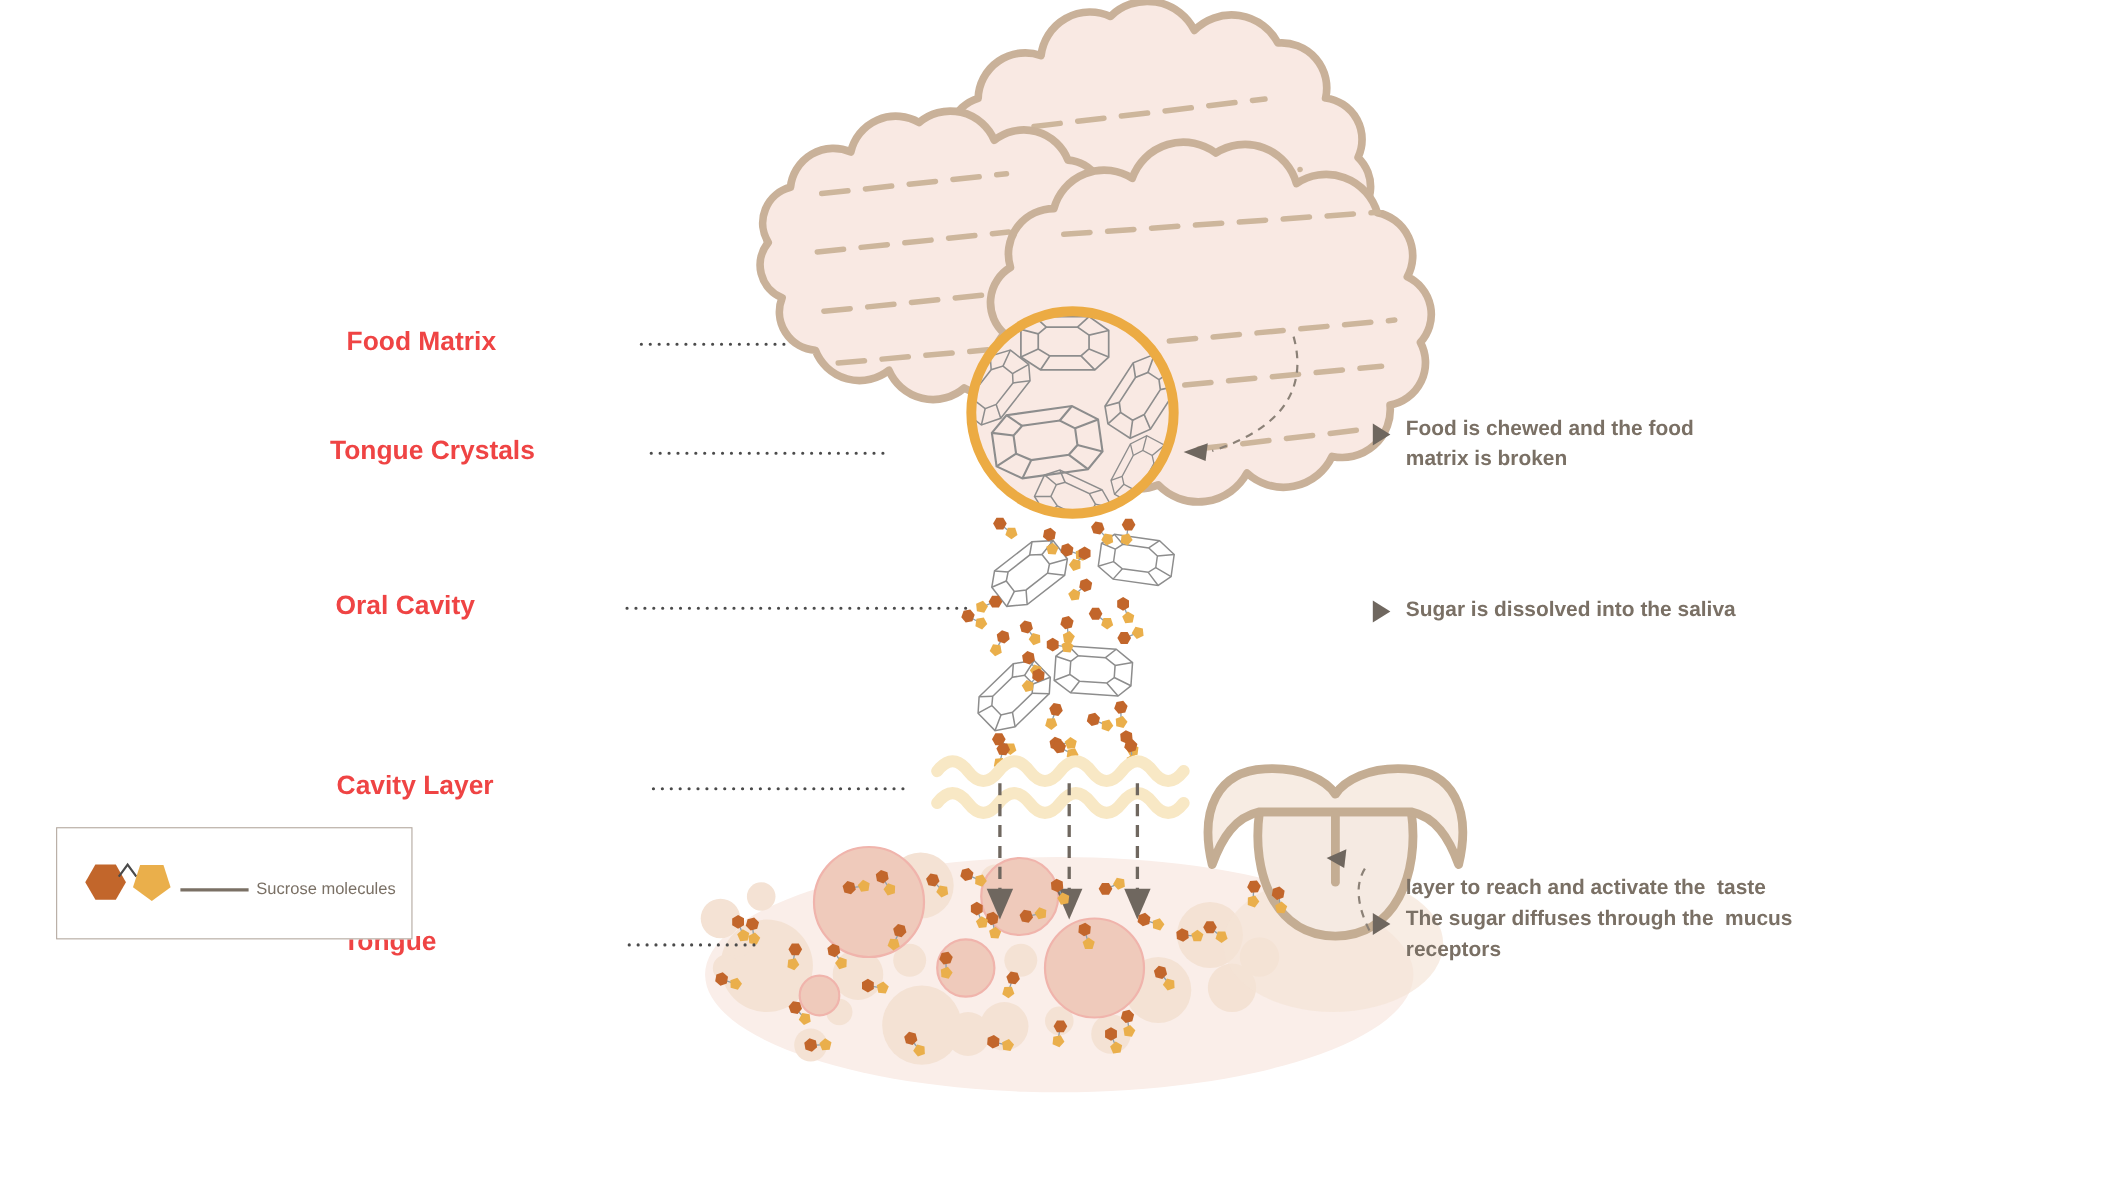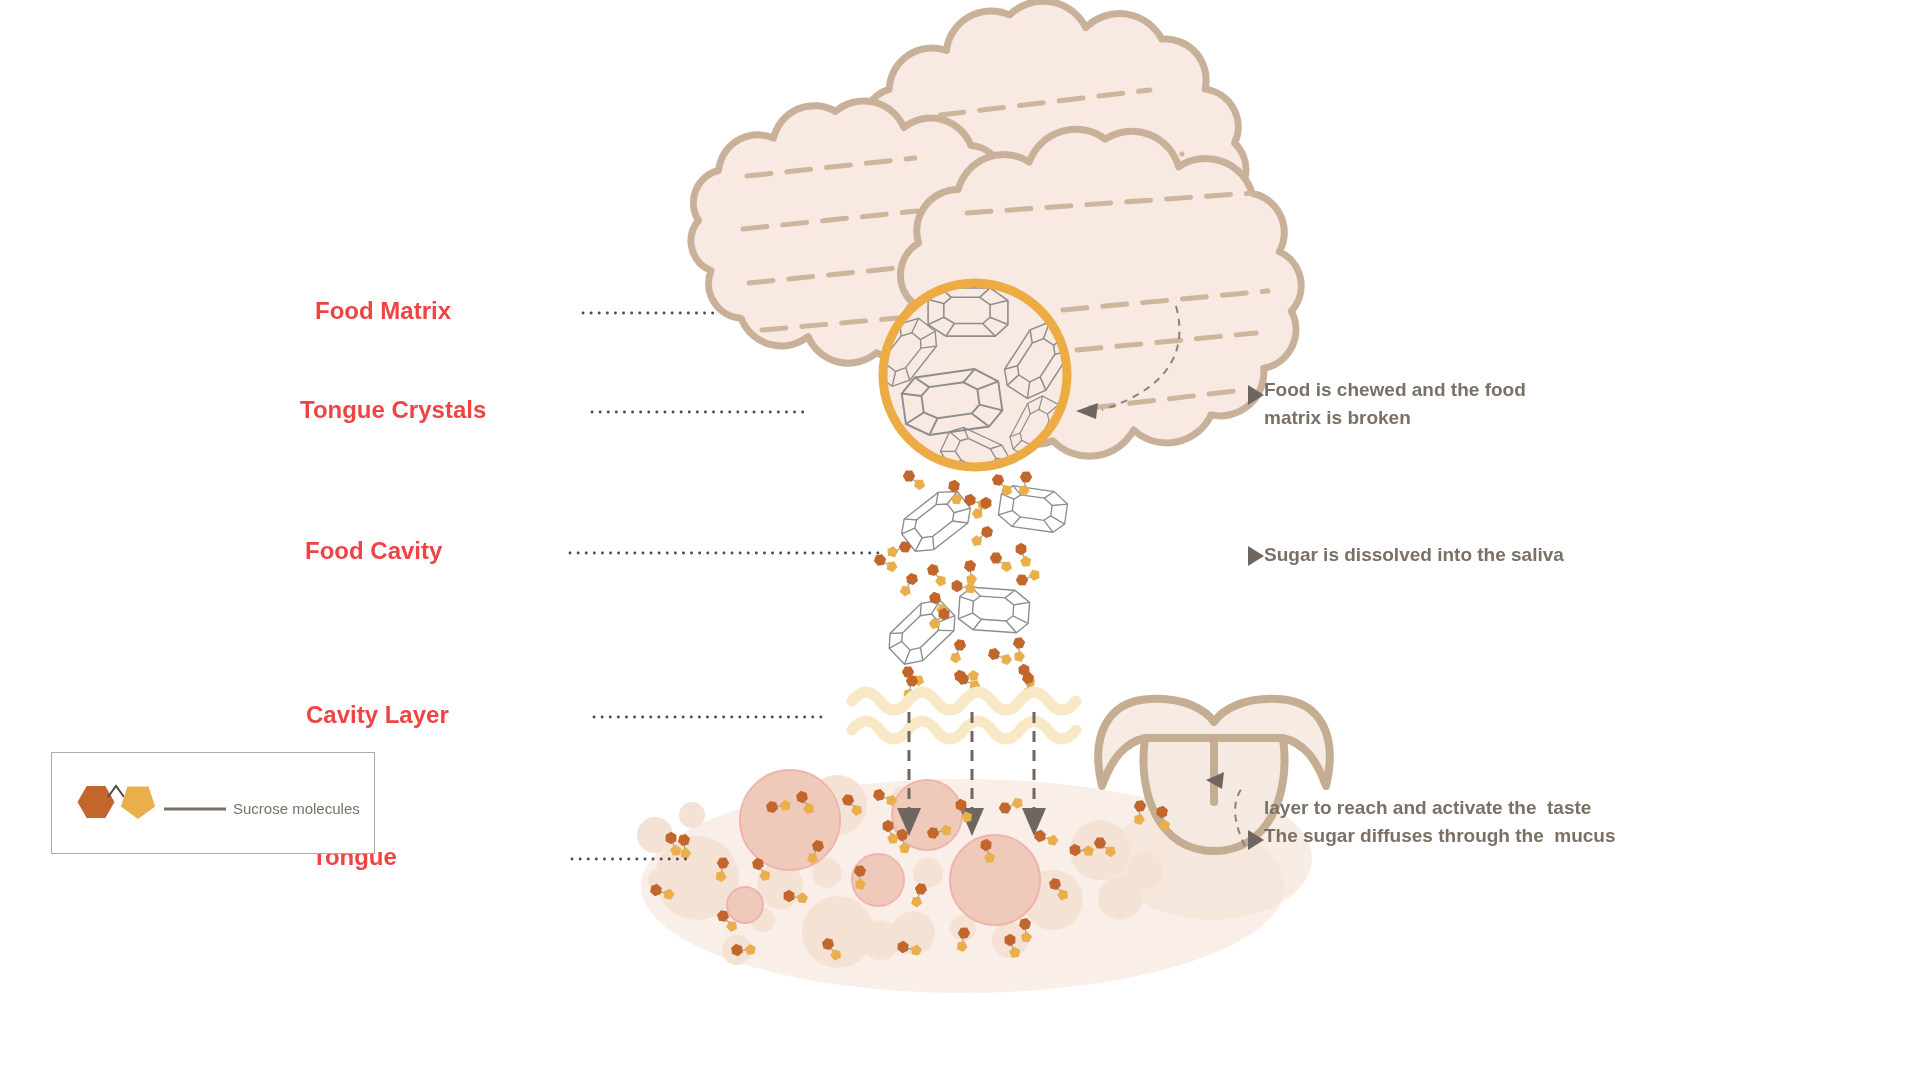--- a/index.html
+++ b/index.html
@@ -2,39 +2,39 @@
 <html><head>
 <meta charset="utf-8">
 <style>
   html,body{margin:0;padding:0;background:#fff;}
   #stage{position:relative;width:1920px;height:1082px;overflow:hidden;background:#fff;
          font-family:"Liberation Sans",sans-serif;color:#7a7065;}
   #page-title{position:absolute;left:72px;top:128px;font-size:54px;font-weight:bold;
               letter-spacing:-1.5px;color:#7a7065;}
   .label{position:absolute;font-size:24px;font-weight:bold;color:#ef4444;text-align:left;white-space:pre;}
   #scene{position:absolute;left:560px;top:0;width:820px;height:1020px;}
-  .annot{position:absolute;left:1248px;display:flex;font-size:19px;font-weight:bold;
+  .annot{position:absolute;left:1248px;display:flex;gap:14px;font-size:19px;font-weight:bold;
          color:#7a7065;line-height:28px;}
   .annot .alines div{white-space:pre;}
   .tri{width:0;height:0;border-left:16px solid #6f675f;border-top:10px solid transparent;
        border-bottom:10px solid transparent;flex:0 0 auto;}
   #legend{position:absolute;left:51px;top:752px;width:322px;height:100px;
           border:1.5px solid #b3a89f;background:#fff;}
   #legend svg{position:absolute;left:0;top:0;}
   #legend .legend-label{position:absolute;left:181px;top:47px;font-size:15px;font-weight:normal;color:#7a7065;white-space:pre;}
 </style>
 </head>
 <body>
 
 <div id="stage">
 
 
   <div class="label" style="left:315px;width:250px;top:297px">Food Matrix</div>
   <div class="label" style="left:300px;width:262px;top:396px">Tongue Crystals</div>
-  <div class="label" style="left:305px;width:250px;top:537px">Food Cavity</div>
+  <div class="label" style="left:305px;width:250px;top:537px">Oral Cavity</div>
   <div class="label" style="left:306px;width:250px;top:701px">Cavity Layer</div>
   <div class="label" style="left:312px;width:250px;top:843px">Tongue</div>
 
   <svg id="scene" viewBox="560 0 820 1020">
       <defs>
         <clipPath id="lens">
           <circle cx="975" cy="375" r="88"></circle>
         </clipPath>
         <g id="crystal" fill="none" stroke="#8d8d8d" stroke-width="1.5">
           <path d="M-38,-12 L-26,-23 L21,-23 L38,-11 L38,12 L26,23 L-21,23 L-38,12 Z"></path>
@@ -215,20 +215,21 @@
     <span class="tri" style="margin-top:5px"></span>
     <div class="alines">
       <div>Sugar is dissolved into the saliva</div>
     </div>
   </div>
   <div class="annot" style="top:794px">
     <span class="tri" style="margin-top:36px"></span>
     <div class="alines">
       <div>layer to reach and activate the  taste</div>
       <div>The sugar diffuses through the  mucus</div>
+      <div>receptors</div>
     </div>
   </div>
 
   <div id="legend">
     <svg id="legend-svg" width="180" height="100">
         <polygon points="62.5,49.0 53.3,65.0 34.8,65.0 25.5,49.0 34.7,33.0 53.3,33.0" fill="#c2662b"></polygon>
         <polyline points="56,44 64,33 72,44" fill="none" stroke="#4a4a4a" stroke-width="2"></polyline>
         <polygon points="86.0,66.0 68.9,53.6 75.4,33.4 96.6,33.4 103.1,53.6" fill="#eaaf4b"></polygon>
         <line x1="112" y1="56" x2="174" y2="56" stroke="#7a7065" stroke-width="3"></line>
       </svg>

